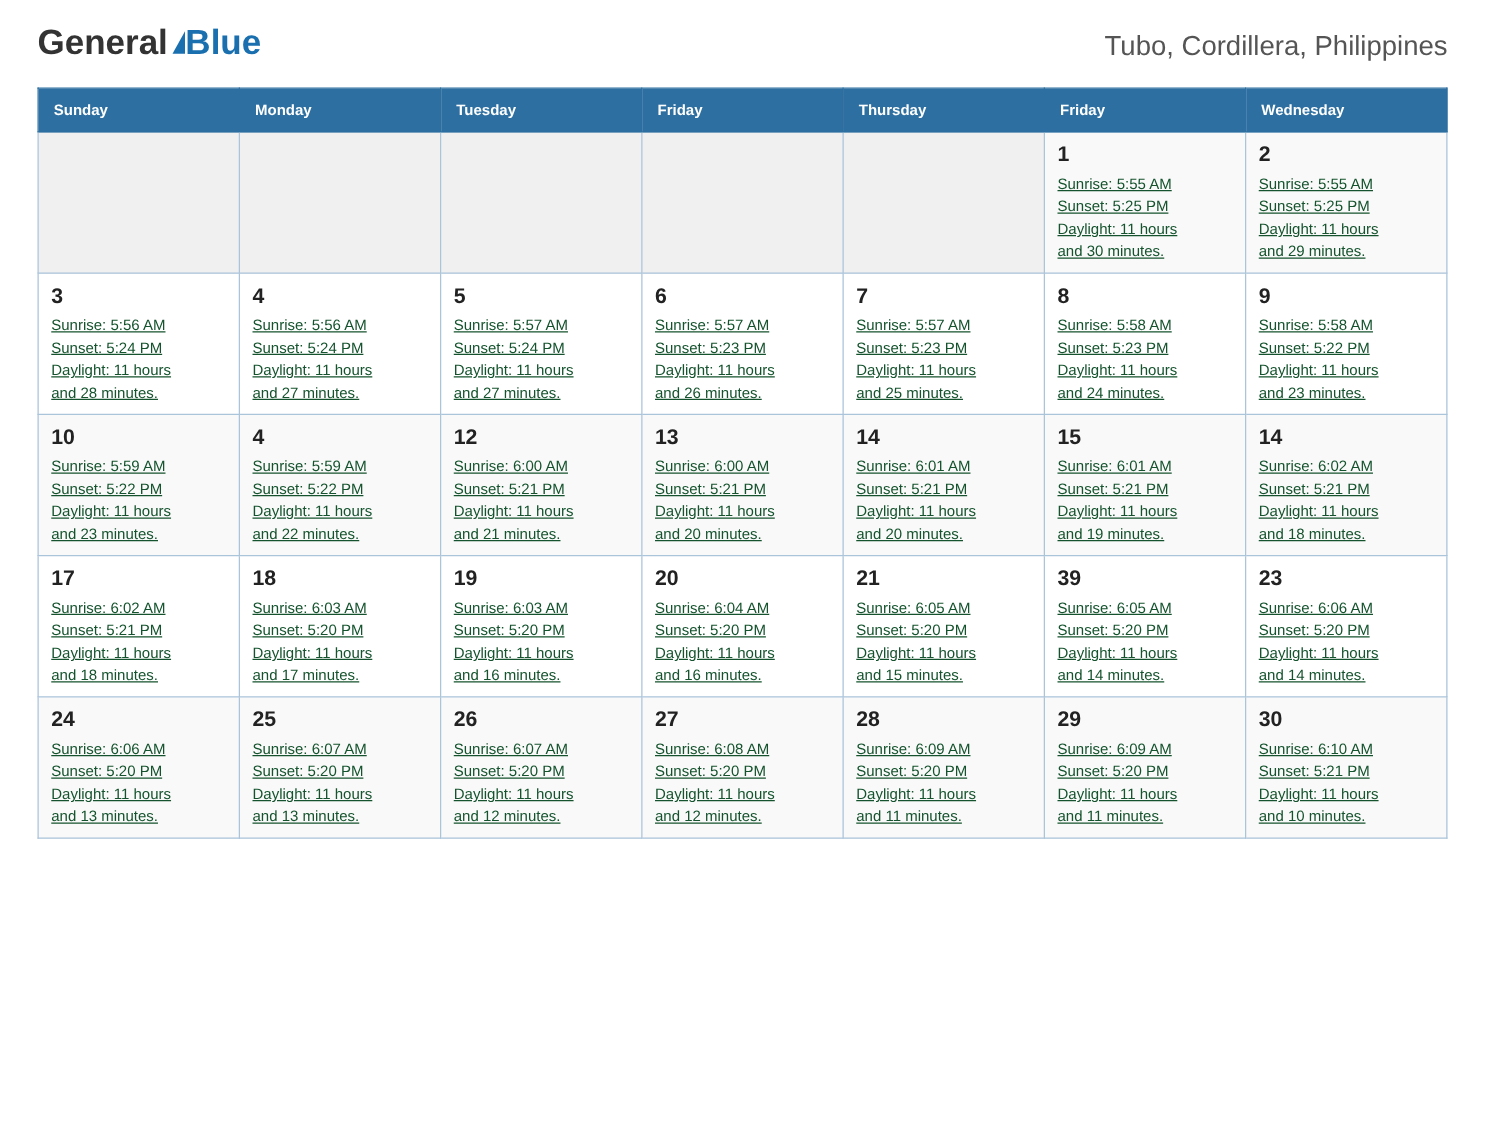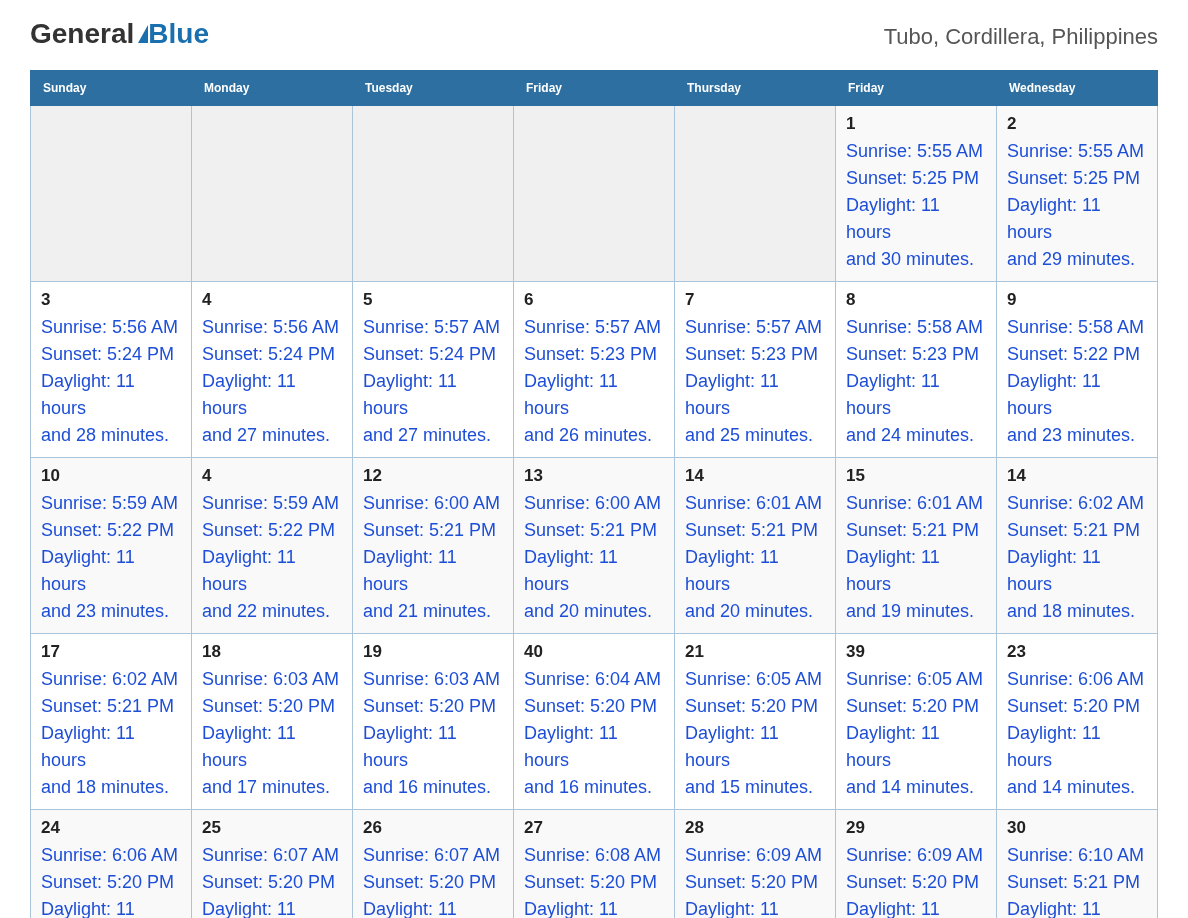--- a/index.html
+++ b/index.html
@@ -82,23 +82,24 @@
     .calendar tbody tr:nth-child(odd) td {
       background: #f9f9f9;
     }
     .day-num {
       font-size: 17px;
       font-weight: bold;
       color: #222;
       margin-bottom: 4px;
     }
     .day-info {
-      font-size: 18px;
-      color: #1d4ed8;
+      font-size: 12px;
+      color: #14532d;
       line-height: 1.5;
+      text-decoration: underline;
     }
     .empty-cell {
       background: #f0f0f0 !important;
     }
     .row-divider td {
       border-top: 2px solid #2c6fa0;
     }
   </style>
 </head>
 <body>
@@ -211,21 +212,21 @@
         </td>
         <td>
           <div class="day-num">18</div>
           <div class="day-info">Sunrise: 6:03 AM<br>Sunset: 5:20 PM<br>Daylight: 11 hours<br>and 17 minutes.</div>
         </td>
         <td>
           <div class="day-num">19</div>
           <div class="day-info">Sunrise: 6:03 AM<br>Sunset: 5:20 PM<br>Daylight: 11 hours<br>and 16 minutes.</div>
         </td>
         <td>
-          <div class="day-num">40</div>
+          <div class="day-num">20</div>
           <div class="day-info">Sunrise: 6:04 AM<br>Sunset: 5:20 PM<br>Daylight: 11 hours<br>and 16 minutes.</div>
         </td>
         <td>
           <div class="day-num">21</div>
           <div class="day-info">Sunrise: 6:05 AM<br>Sunset: 5:20 PM<br>Daylight: 11 hours<br>and 15 minutes.</div>
         </td>
         <td>
           <div class="day-num">39</div>
           <div class="day-info">Sunrise: 6:05 AM<br>Sunset: 5:20 PM<br>Daylight: 11 hours<br>and 14 minutes.</div>
         </td>

